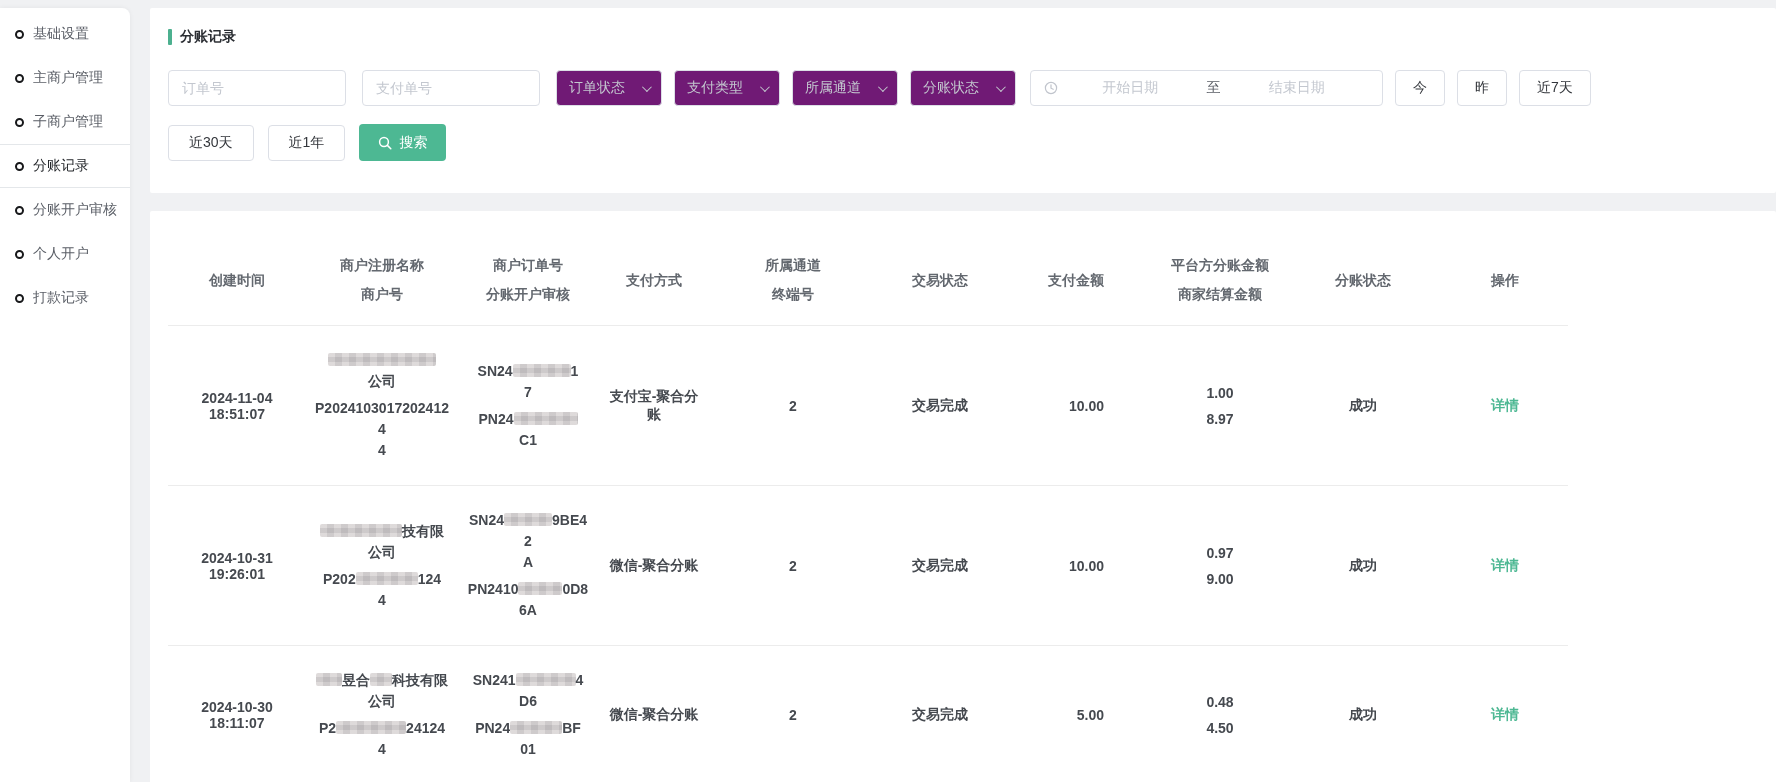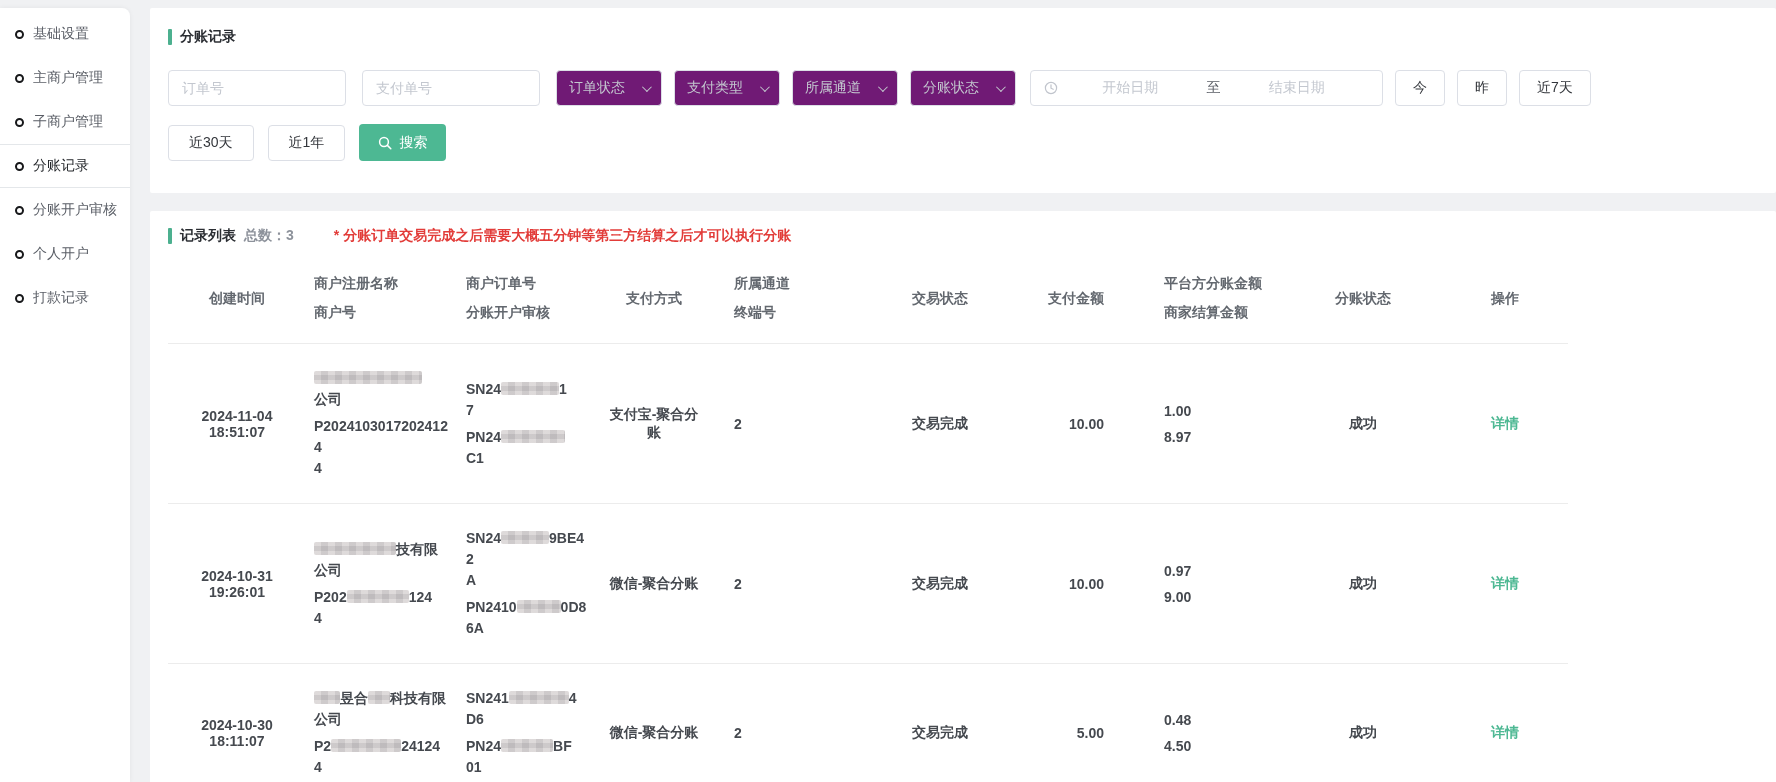--- a/index.html
+++ b/index.html
@@ -71,21 +71,21 @@
   }
   .q-btn.row2 { margin-left:0; margin-right:14px; padding:0 20px; }
   .search-btn {
     height:37px; background:#4db893; color:#fff; border:none; border-radius:4px;
     padding:0 19px; font-size:14px; cursor:pointer; display:inline-flex;
     align-items:center; gap:7px; font-family:inherit;
   }
 
   
   table { border-collapse:collapse; table-layout:fixed; width:1400px; margin-top:14px; }
-  th, td { font-size:14px; vertical-align:middle; text-align:left; padding:8px 8px; }
+  th, td { font-size:14px; vertical-align:middle; text-align:center; padding:8px 8px; }
   thead th { color:#63686f; font-weight:bold; padding-top:10px; padding-bottom:16px; }
   thead .hline { line-height:29px; }
   tbody td { border-top:1px solid #ececec; color:#45494f; font-weight:bold; padding-top:18px; padding-bottom:18px; }
   .al-c { text-align:center; }
   .al-r { text-align:right; }
   .pad-l { padding-left:52px; }
   .pad-l2 { padding-left:24px; }
   .cell-block { margin:6px 0; line-height:21px; word-break:break-all; }
   .amt-line { line-height:20px; margin:6px 0; }
   .redacted {
@@ -180,28 +180,20 @@
               <circle cx="6" cy="6" r="4.4" fill="none" stroke="#ffffff" stroke-width="1.5"></circle>
               <line x1="9.4" y1="9.4" x2="12.8" y2="12.8" stroke="#ffffff" stroke-width="1.5" stroke-linecap="round"></line>
             </svg>
           </span>
           <span>搜索</span>
         </button>
       </div>
     </section>
 
     <section class="card table-card">
-      <div class="sec-title">
-        <span class="bar"></span>
-        <span>记录列表</span>
-        <span class="total">
-          <span>总数：</span><span>3</span>
-        </span>
-        <span class="note">* 分账订单交易完成之后需要大概五分钟等第三方结算之后才可以执行分账</span>
-      </div>
 
       <table>
         <colgroup id="cols">
             <col style="width: 138px;">
             <col style="width: 152px;">
             <col style="width: 140px;">
             <col style="width: 112px;">
             <col style="width: 150px;">
             <col style="width: 160px;">
             <col style="width: 92px;">

